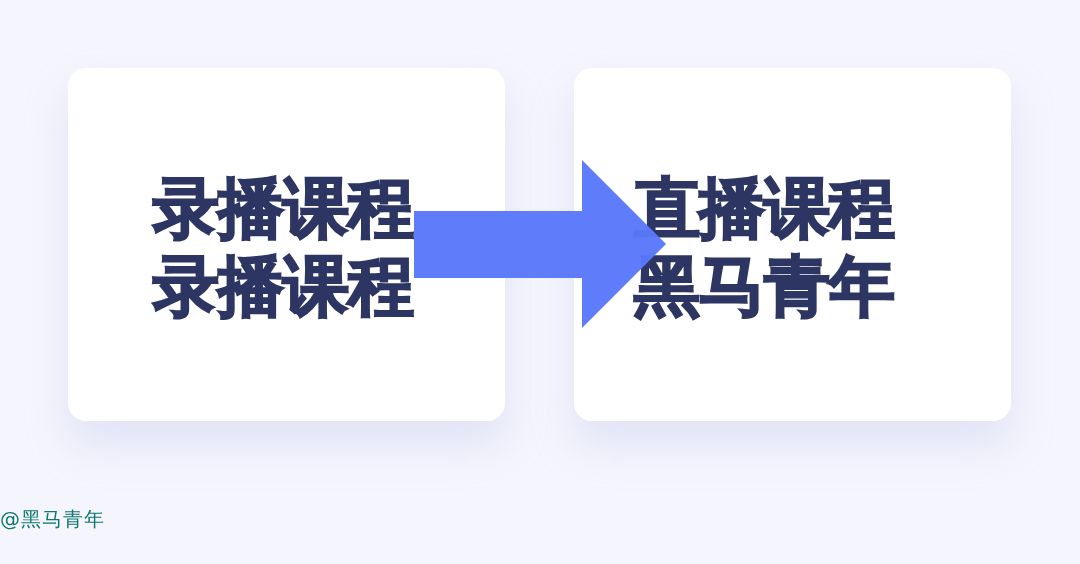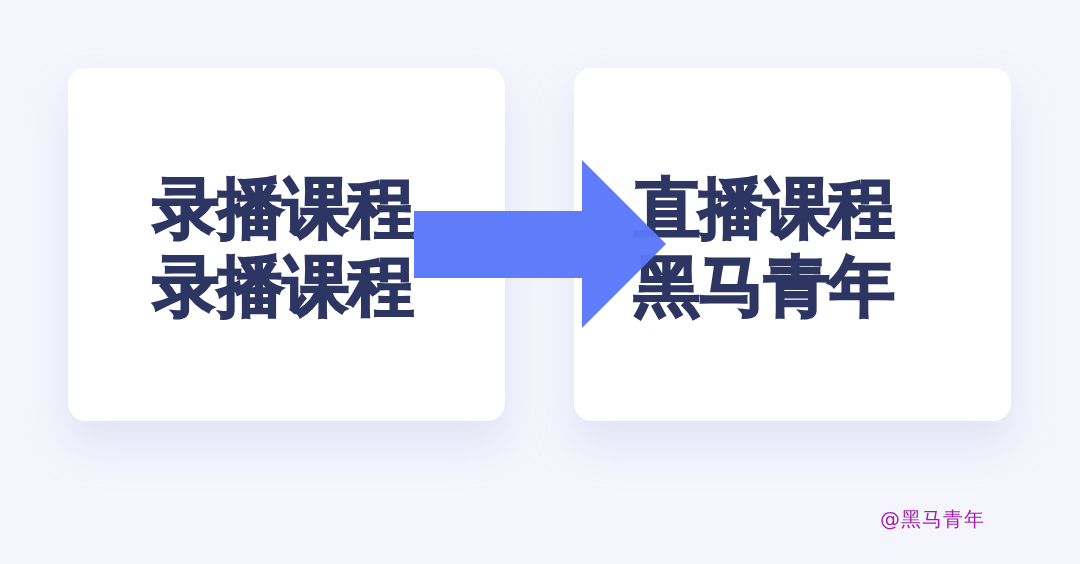--- a/index.html
+++ b/index.html
@@ -49,23 +49,23 @@
       height: 168px;
       pointer-events: none;
     }
     .arrow svg { display: block; }
 
     .watermark {
       position: absolute;
       top: 506px;
       left: 0;
       width: 985px;
-      text-align: right;
+      text-align: left;
       font-size: 20px;
-      color: #a21caf;
+      color: #0f766e;
       letter-spacing: 1px;
     }
   </style>
 </head>
 <body>
 
 <div class="card" id="card-left"></div>
 <div class="card" id="card-right"></div>
 
 <div class="card-text" id="text-left">

